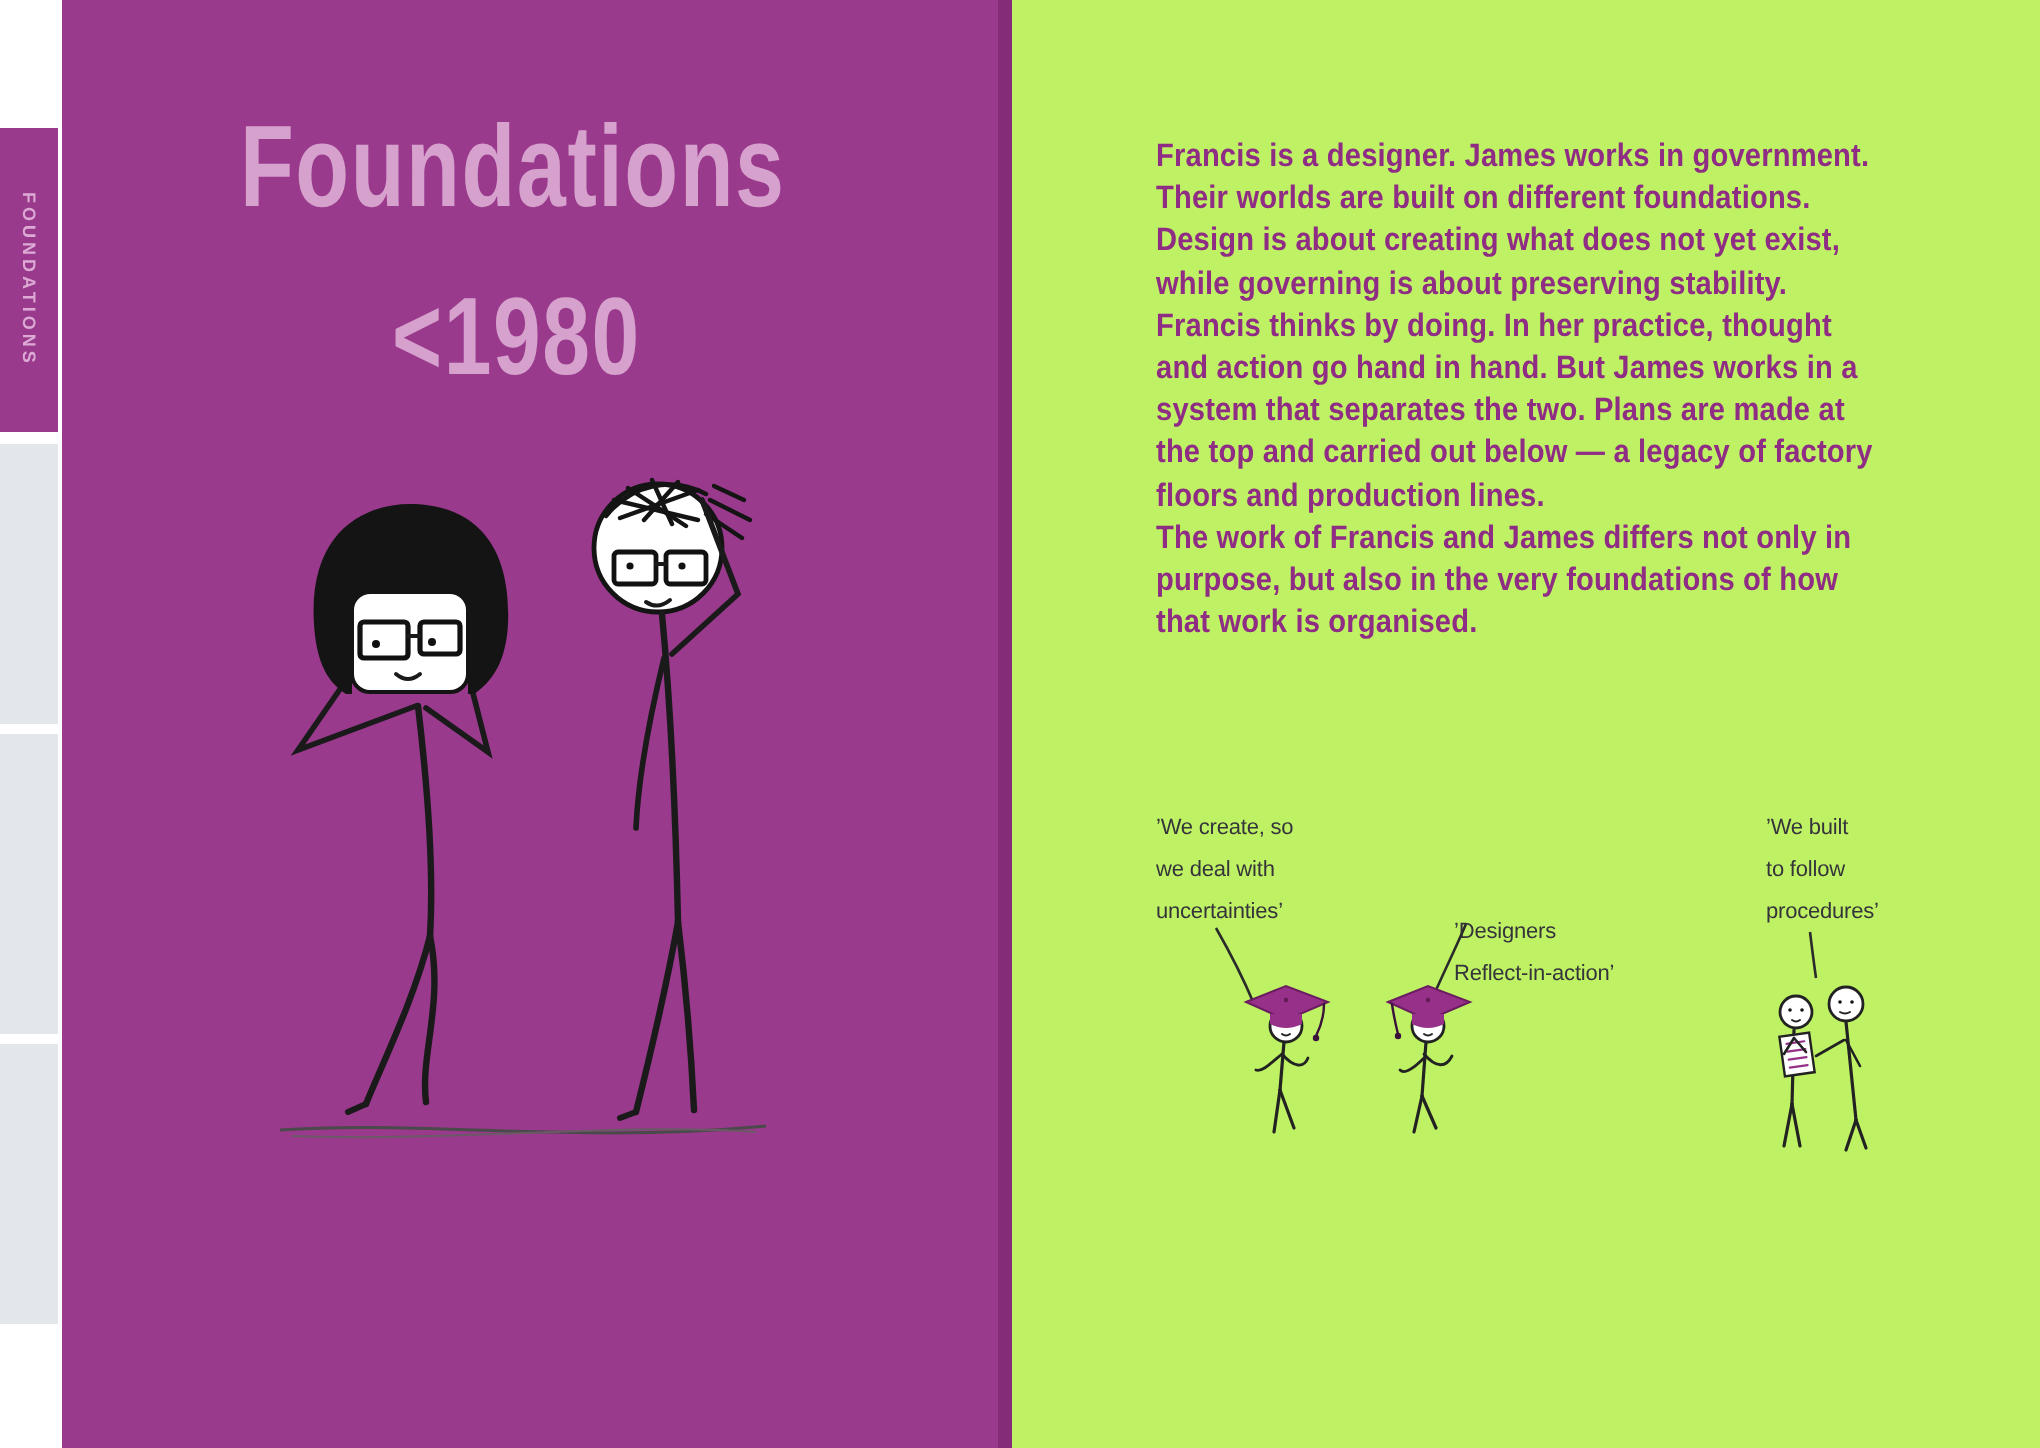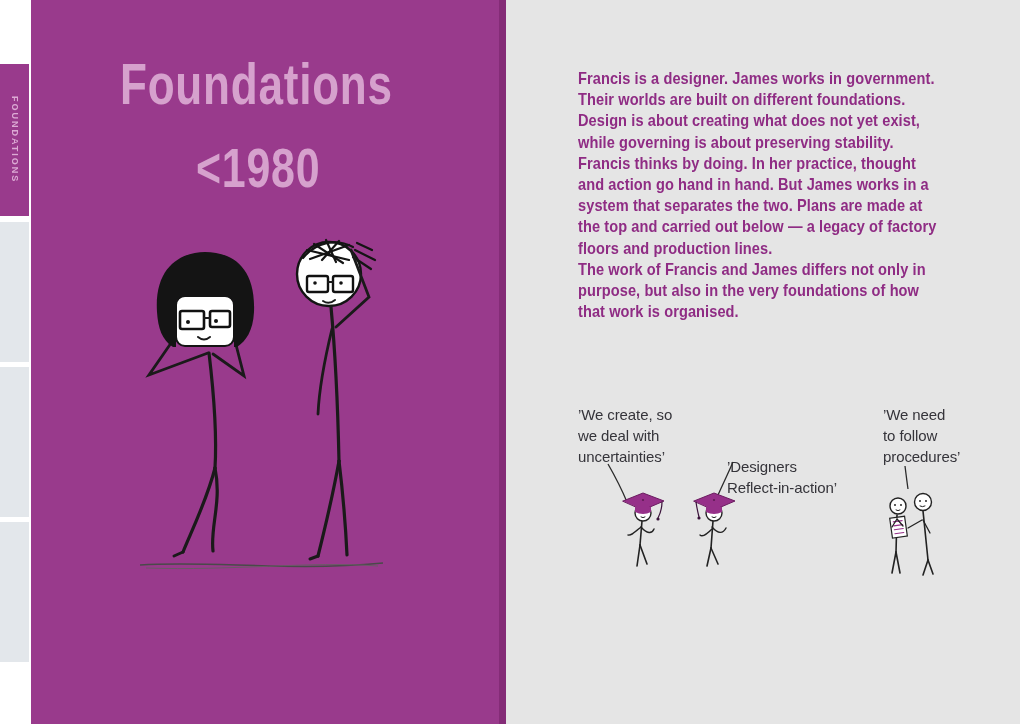--- a/index.html
+++ b/index.html
@@ -12,32 +12,32 @@
   .side-tab.purple { top:64px; height:152px; background:#993a8c; display:flex; align-items:center; justify-content:center; }
   .side-tab.g1 { top:222px; height:140px; background:#e3e7eb; }
   .side-tab.g2 { top:367px; height:150px; background:#e3e7eb; }
   .side-tab.g3 { top:522px; height:140px; background:#e3e7eb; }
   .vlabel { writing-mode:vertical-rl; text-orientation:mixed; font-size:9px; font-weight:bold;
             letter-spacing:2px; color:#dcaad4; white-space:nowrap; }
 
   
   .page-left  { position:absolute; left:31px;  top:0; width:468px; height:724px; background:#993a8c; }
   .spine      { position:absolute; left:499px; top:0; width:7px;   height:724px; background:#842c77; }
-  .page-right { position:absolute; left:506px; top:0; width:514px; height:724px; background:#e5e5e5; }
+  .page-right { position:absolute; left:506px; top:0; width:514px; height:724px; background:#bef264; }
 
   .title { position:absolute; left:89px; top:55px; font-size:58px; font-weight:bold; line-height:1;
            color:#d6a1cd; white-space:nowrap; transform:scaleX(0.76); transform-origin:0 0; letter-spacing:1px; }
   .subtitle { position:absolute; left:165px; top:141px; font-size:55px; font-weight:bold; line-height:1;
            color:#d6a1cd; white-space:nowrap; transform:scaleX(0.78); transform-origin:0 0; letter-spacing:1px; }
 
   .para { position:absolute; left:72px; top:68px; width:430px; font-size:16.2px; line-height:21.2px;
           font-weight:bold; color:#8f2c84; white-space:pre-line; transform:scaleX(0.9); transform-origin:0 0;
           letter-spacing:0.1px; }
 
-  .caption { position:absolute; font-size:15px; line-height:21px; color:#35343a; white-space:pre-line;
+  .caption { position:absolute; font-size:11px; line-height:21px; color:#35343a; white-space:pre-line;
              letter-spacing:-0.1px; }
   .c1 { left:72px;  top:404px; }
   .c2 { left:221px; top:425px;margin-top:31px; }
   .c3 { left:377px; top:404px; }
 
   svg.figs { position:absolute; left:0; top:0; display:block; }
 </style>
 </head>
 <body>
 
@@ -112,21 +112,21 @@
 floors and production lines.
 The work of Francis and James differs not only in
 purpose, but also in the very foundations of how
 that work is organised.</div>
 
     <div class="caption c1">’We create, so
 we deal with
 uncertainties’</div>
     <div class="caption c2">’Designers
 Reflect-in-action’</div>
-    <div class="caption c3">’We need
+    <div class="caption c3">’We built
 to follow
 procedures’</div>
 
     <svg class="figs" width="514" height="724" viewBox="0 0 514 724" fill="none">
 
       <path d="M102 464 C 110 478, 116 490, 121 502" stroke="#2b2b2b" stroke-width="1.3"></path>
       <path d="M227 462 C 221 476, 214 490, 209 502" stroke="#2b2b2b" stroke-width="1.3"></path>
       <path d="M399 466 C 400 474, 401 482, 402 489" stroke="#2b2b2b" stroke-width="1.3"></path>
 
       <g stroke="#222222" stroke-linecap="round">

